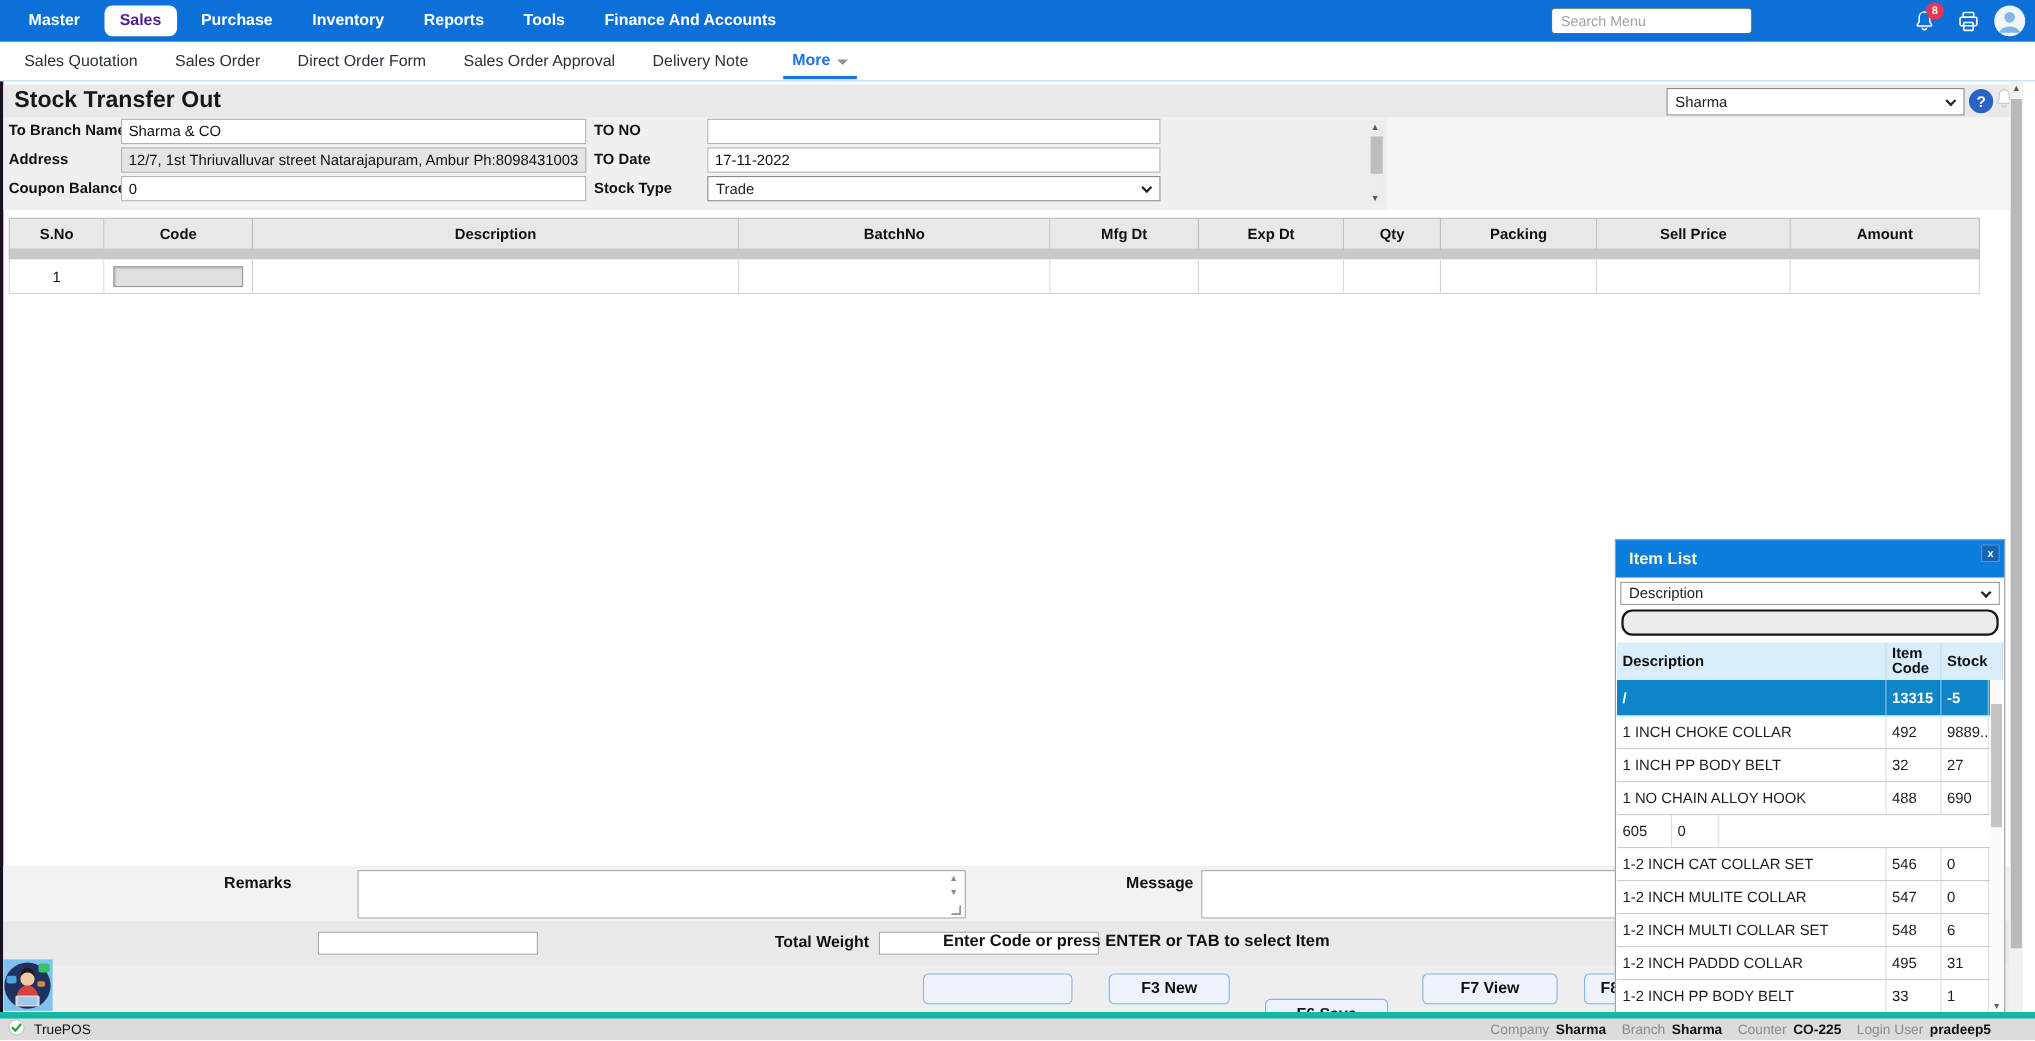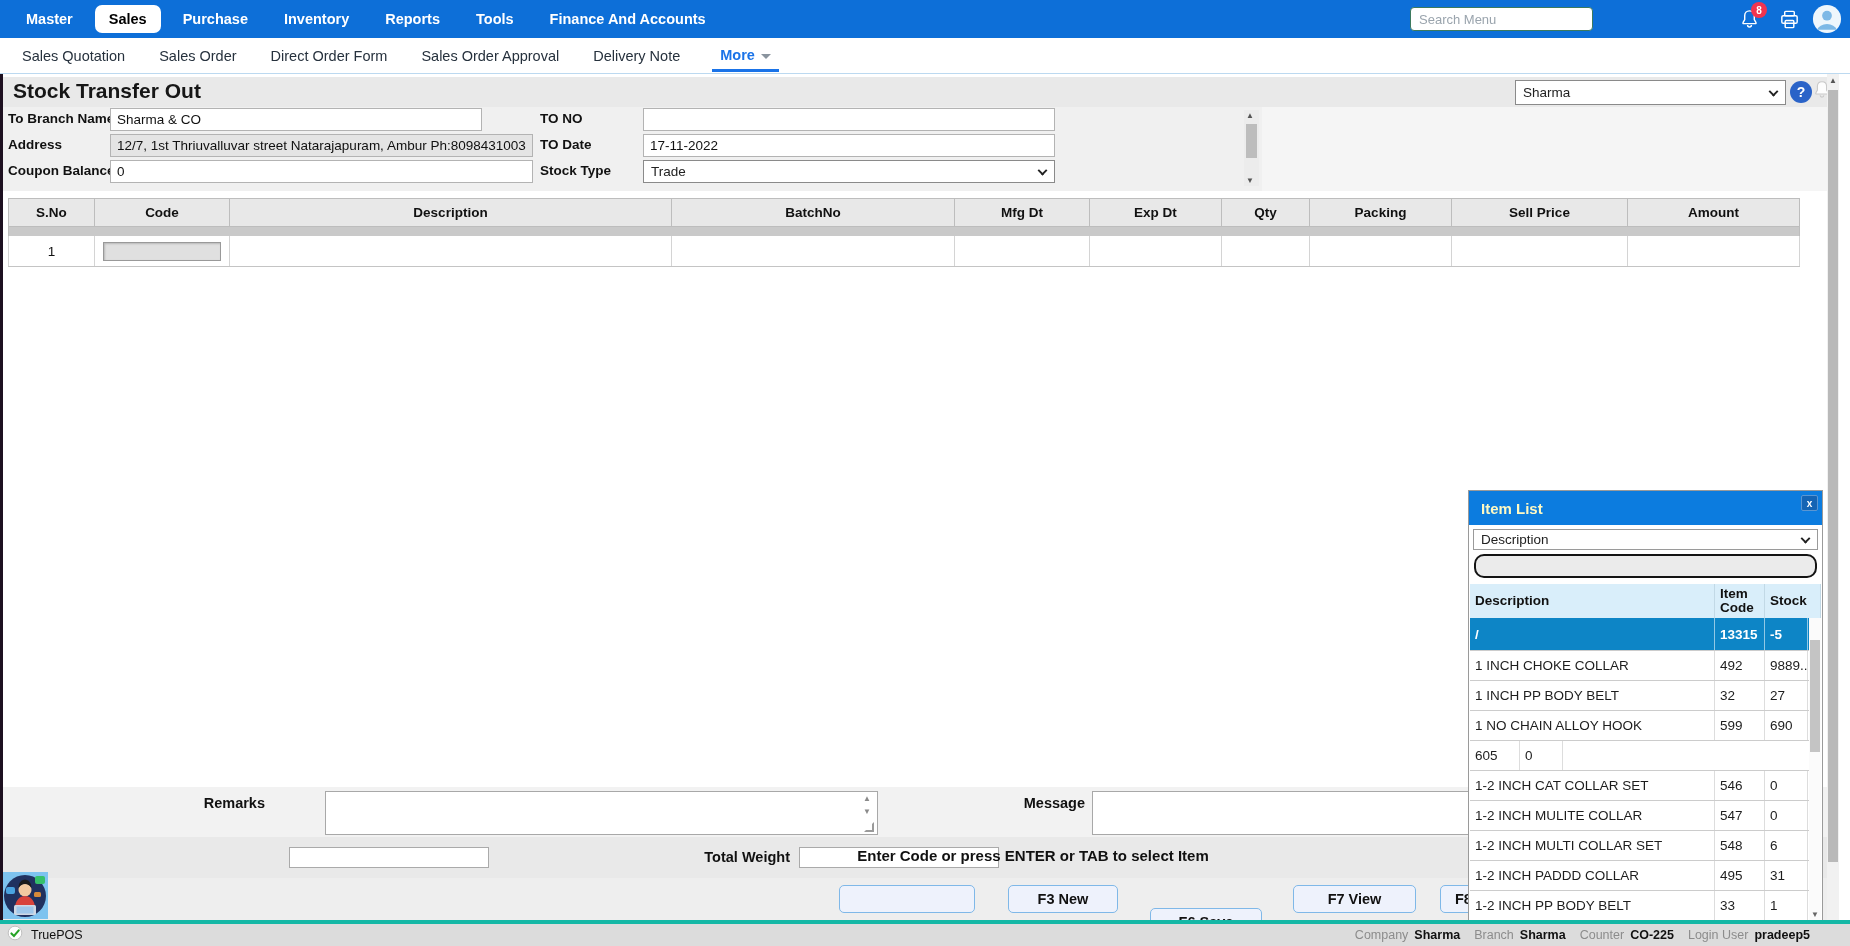--- a/index.html
+++ b/index.html
@@ -4,21 +4,21 @@
 <style>
   * { box-sizing: border-box; margin: 0; padding: 0; }
   html,body { width:1850px; height:946px; overflow:hidden; }
   body { font-family:"Liberation Sans", sans-serif; background:#fff; }
   .screen { position:relative; width:1850px; height:946px; background:#fff; overflow:hidden; }
 
   
   .topnav { position:absolute; left:0; top:0; width:1850px; height:38px; background:#0d6fd8; display:flex; align-items:center; }
   .nav-items { display:flex; align-items:center; gap:8px; padding-left:12px; }
   .nav-item { color:#fff; font-size:14.5px; font-weight:700; padding:6px 14px; border-radius:7px; cursor:pointer; white-space:nowrap; }
-  .nav-item.active { background:#fff; color:#000000; }
+  .nav-item.active { background:#fff; color:#4c1d95; }
   .top-right { position:absolute; right:0; top:0; height:56px; width:460px; }
   .search-input { position:absolute; left:20px; top:7px; width:183px; height:24px; border:1.5px solid #3c7a5e; border-radius:4px; padding:0 8px; font-size:13px; font-family:"Liberation Sans",sans-serif; color:#333; outline:none; }
   .search-input::placeholder { color:#9aa4ad; }
   .bell-wrap { position:absolute; left:348px; top:8px; width:24px; height:24px; }
   .badge { position:absolute; left:13px; top:-6px; min-width:16px; height:16px; background:#f0344f; border-radius:8px; color:#fff; font-size:10px; font-weight:700; display:flex; align-items:center; justify-content:center; padding:0 3px; }
   .printer-wrap { position:absolute; left:388px; top:8px; width:24px; height:24px; }
   .avatar-wrap { position:absolute; left:422px; top:4px; width:30px; height:30px; }
 
   
   .subnav { position:absolute; left:0; top:38px; width:1850px; height:36px; background:#fff; border-bottom:1px solid #bcd9f0; display:flex; align-items:center; gap:30px; padding-left:20px; }
@@ -74,21 +74,21 @@
   .totals-band { position:absolute; left:3px; top:837px; width:1824px; height:41px; background:#e9e9e9; }
   .t-input { position:absolute; height:21px; border:1px solid #aaa; background:#fff; outline:none; font-family:"Liberation Sans",sans-serif; font-size:13px; padding:0 5px; }
   .hint { position:absolute; left:780px; top:10px; width:500px; text-align:center; font-size:15px; font-weight:700; color:#111; }
 
   .buttons-band { position:absolute; left:3px; top:878px; width:1824px; height:42px; background:#eeeeee; }
   .fbtn { position:absolute; top:7px; height:28px; background:#eef2fc; border:1px solid #7fb8e8; border-radius:5px; font-size:14.5px; font-weight:700; color:#111; font-family:"Liberation Sans",sans-serif; display:flex; align-items:center; justify-content:center; cursor:pointer; }
   .fbtn.f8 { justify-content:flex-start; padding-left:14px; }
   .chat-avatar { position:absolute; left:3px; top:872px; width:45px; height:47px; z-index:4; }
 
   
-  .statusbar { position:absolute; left:0; top:920px; width:1850px; height:26px; background:#dcdcdc; border-top:4px solid #14b8a6; z-index:30; display:flex; align-items:center; }
+  .statusbar { position:absolute; left:0; top:920px; width:1850px; height:26px; background:#dcdcdc; border-top:6px solid #14b8a6; z-index:30; display:flex; align-items:center; }
   .sb-left { display:flex; align-items:center; gap:8px; padding-left:7px; }
   .app-name { font-size:12.5px; color:#111; }
   .sb-right { position:absolute; right:32px; display:flex; align-items:center; gap:6px; font-size:12.5px; }
   .sb-key { color:#8c8c8c; }
   .sb-val { color:#111; font-weight:700; margin-right:8px; }
 
   
   .popup { position:absolute; left:1468px; top:490px; width:355px; height:432px; background:#fff; border:1px solid #9a9a9a; z-index:10; }
   .popup-header { position:absolute; left:0; top:0; width:353px; height:34px; background:#0c7cdf; display:flex; align-items:center; }
   .popup-title { color:#fef9c3; font-size:15px; font-weight:600; padding-left:12px; }
@@ -186,21 +186,21 @@
   <div class="main-scrollbar">
     <div class="sb-arrow" style="top:2px;">▲</div>
     <div class="thumb"></div>
     <div class="sb-arrow" style="bottom:4px;">▼</div>
   </div>
 
   <div class="form-area"></div>
   <div class="form-right-bg"></div>
 
   <div class="f-label" style="left:8px; top:111px;">To Branch Name</div>
-  <input class="f-input" style="left: 110px; top: 108px; width: 372px;" value="Sharma &amp; CO">
+  <input class="f-input" style="left: 110px; top: 108px; width: 423px;" value="Sharma &amp; CO">
   <div class="f-label" style="left:8px; top:137px;">Address</div>
   <input class="f-input readonly" style="left: 110px; top: 134px; width: 423px;" value="12/7, 1st Thriuvalluvar street Natarajapuram, Ambur Ph:8098431003">
   <div class="f-label" style="left:8px; top:163px;">Coupon Balance</div>
   <input class="f-input" style="left: 110px; top: 160px; width: 423px;" value="0">
 
   <div class="f-label" style="left:540px; top:111px;">TO NO</div>
   <input class="f-input" style="left: 643px; top: 108px; width: 412px;" value="">
   <div class="f-label" style="left:540px; top:137px;">TO Date</div>
   <input class="f-input" style="left: 643px; top: 134px; width: 412px;" value="17-11-2022">
   <div class="f-label" style="left:540px; top:163px;">Stock Type</div>
@@ -316,21 +316,21 @@
         <div class="pcell pc-gut"></div>
       </div>
       <div class="prow">
         <div class="pcell pc-desc">1 INCH PP BODY BELT</div>
         <div class="pcell pc-code">32</div>
         <div class="pcell pc-stock">27</div>
         <div class="pcell pc-gut"></div>
       </div>
       <div class="prow">
         <div class="pcell pc-desc">1 NO CHAIN ALLOY HOOK</div>
-        <div class="pcell pc-code">599</div>
+        <div class="pcell pc-code">488</div>
         <div class="pcell pc-stock">690</div>
         <div class="pcell pc-gut"></div>
       </div>
       <div class="prow">
         <div class="pcell pc-code">605</div>
         <div class="pcell pc-stock">0</div>
         <div class="pcell pc-gut"></div>
       </div>
       <div class="prow">
         <div class="pcell pc-desc">1-2 INCH CAT COLLAR SET</div>

